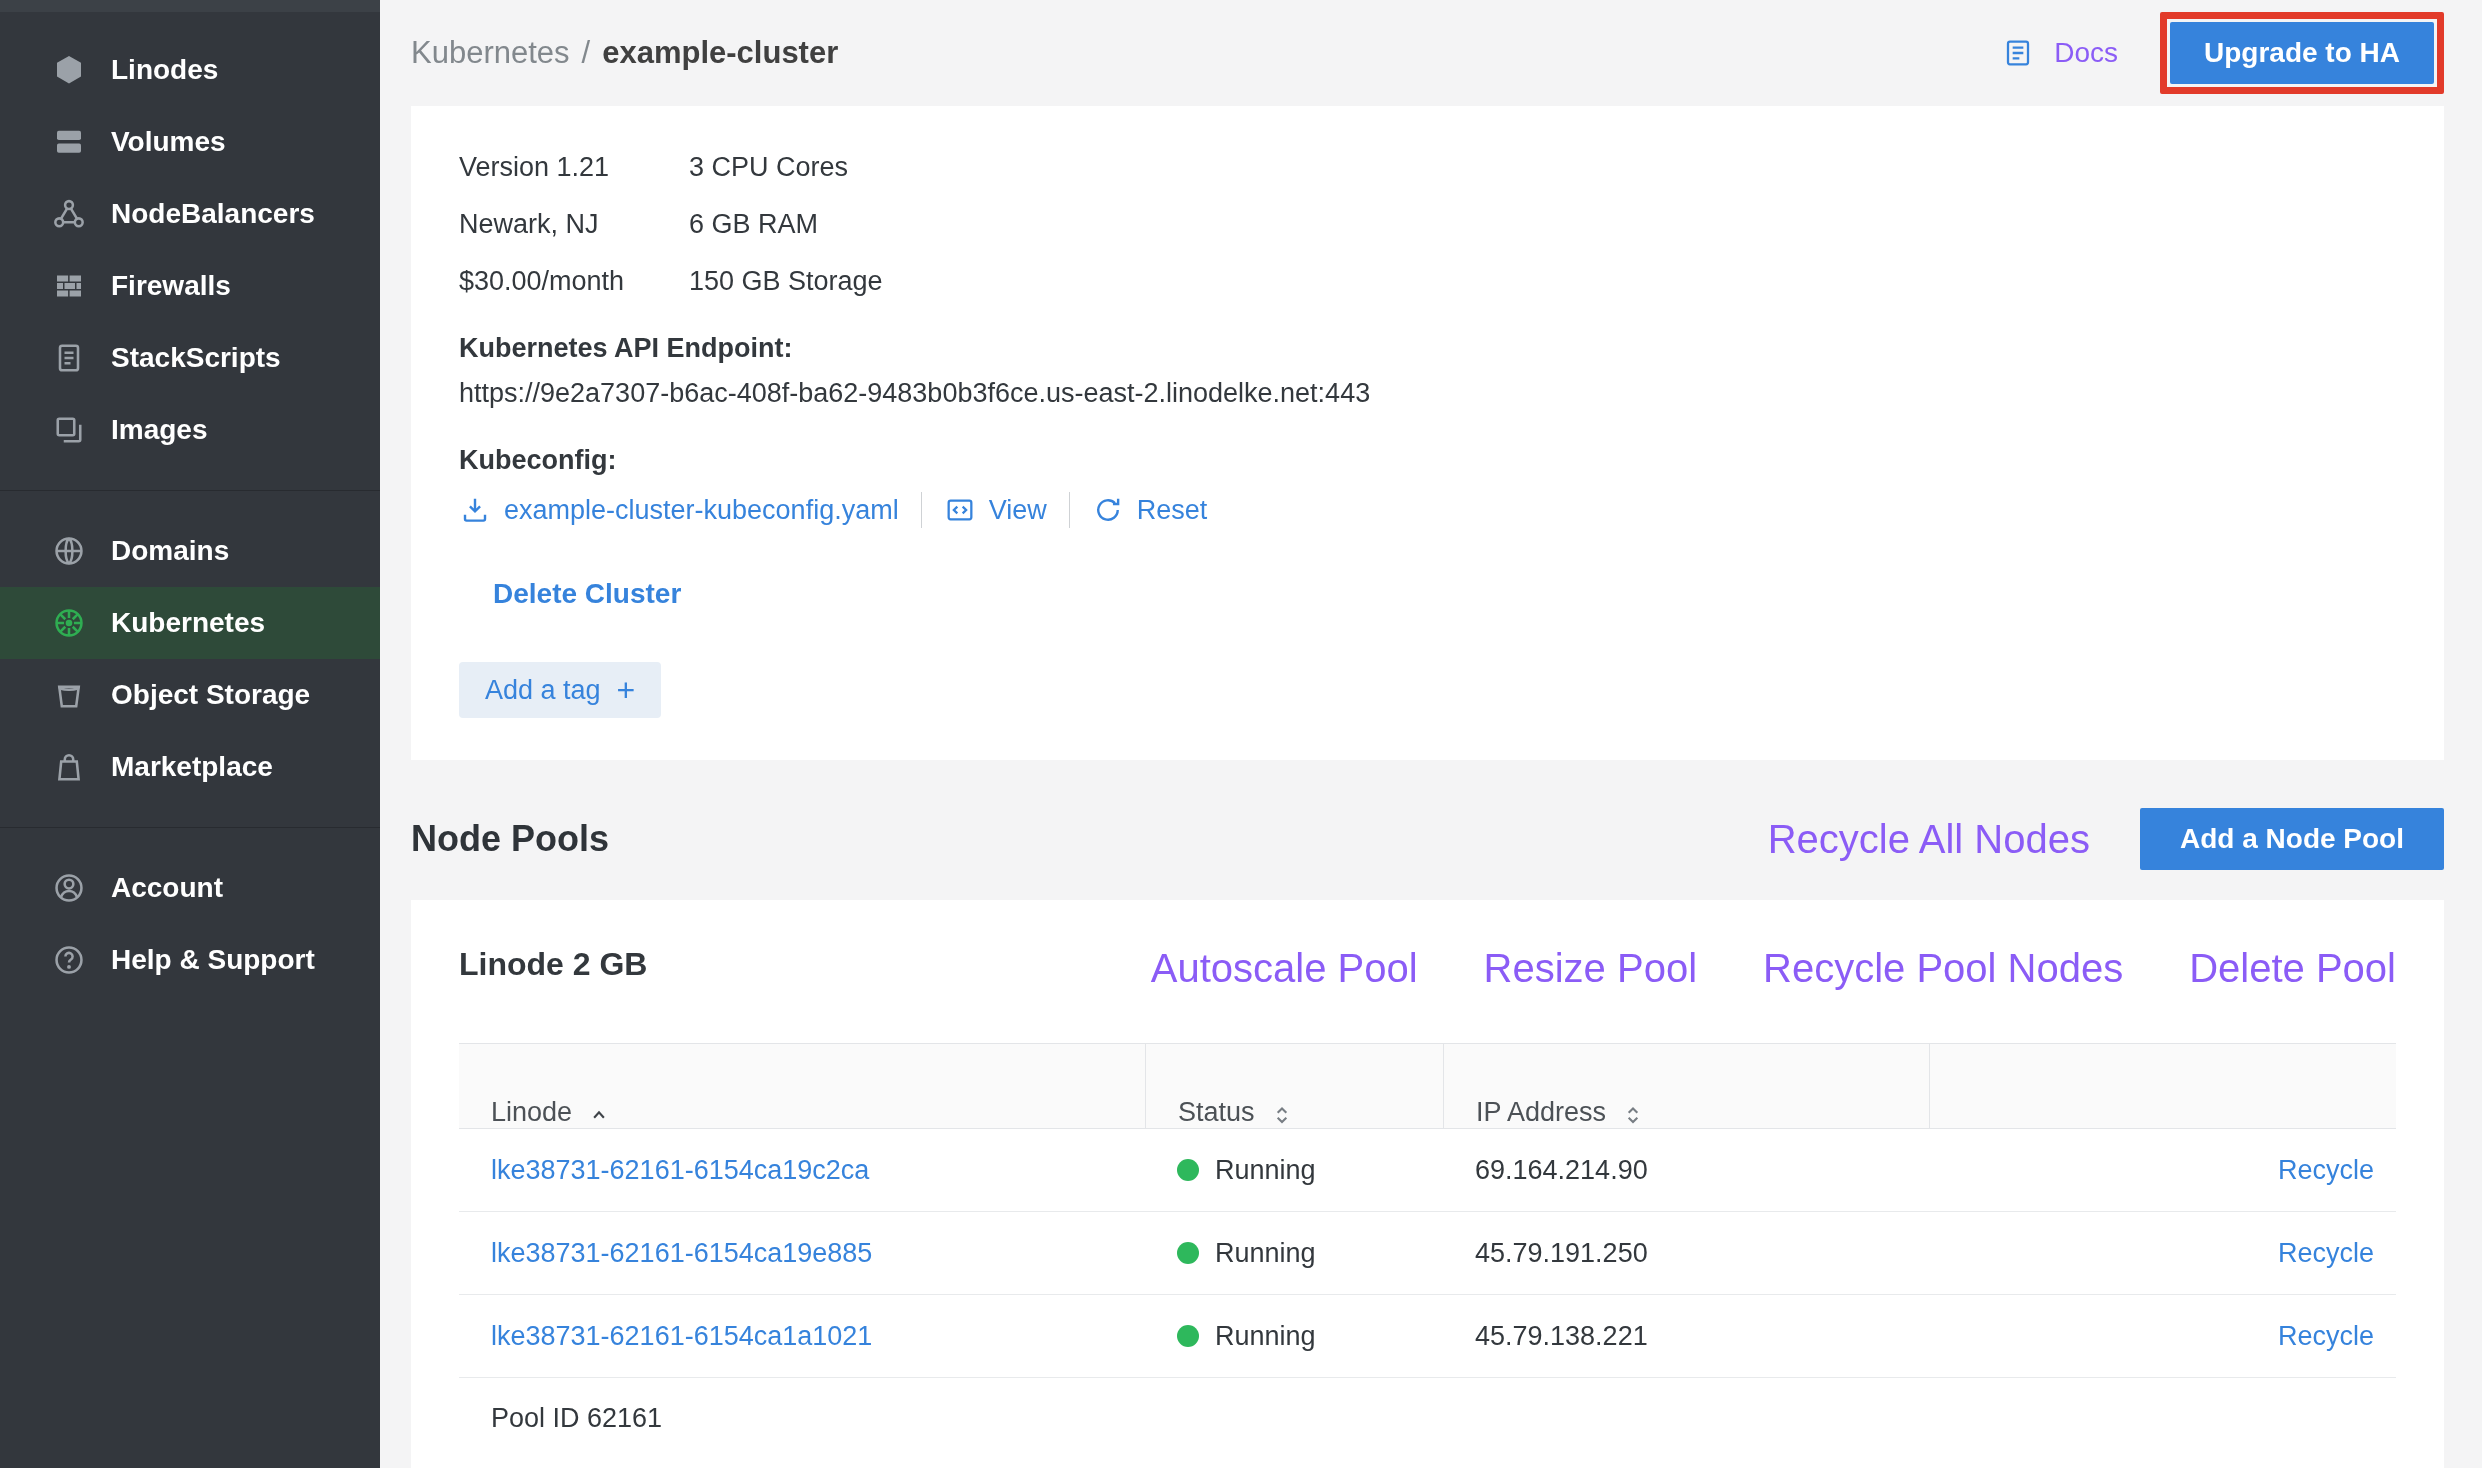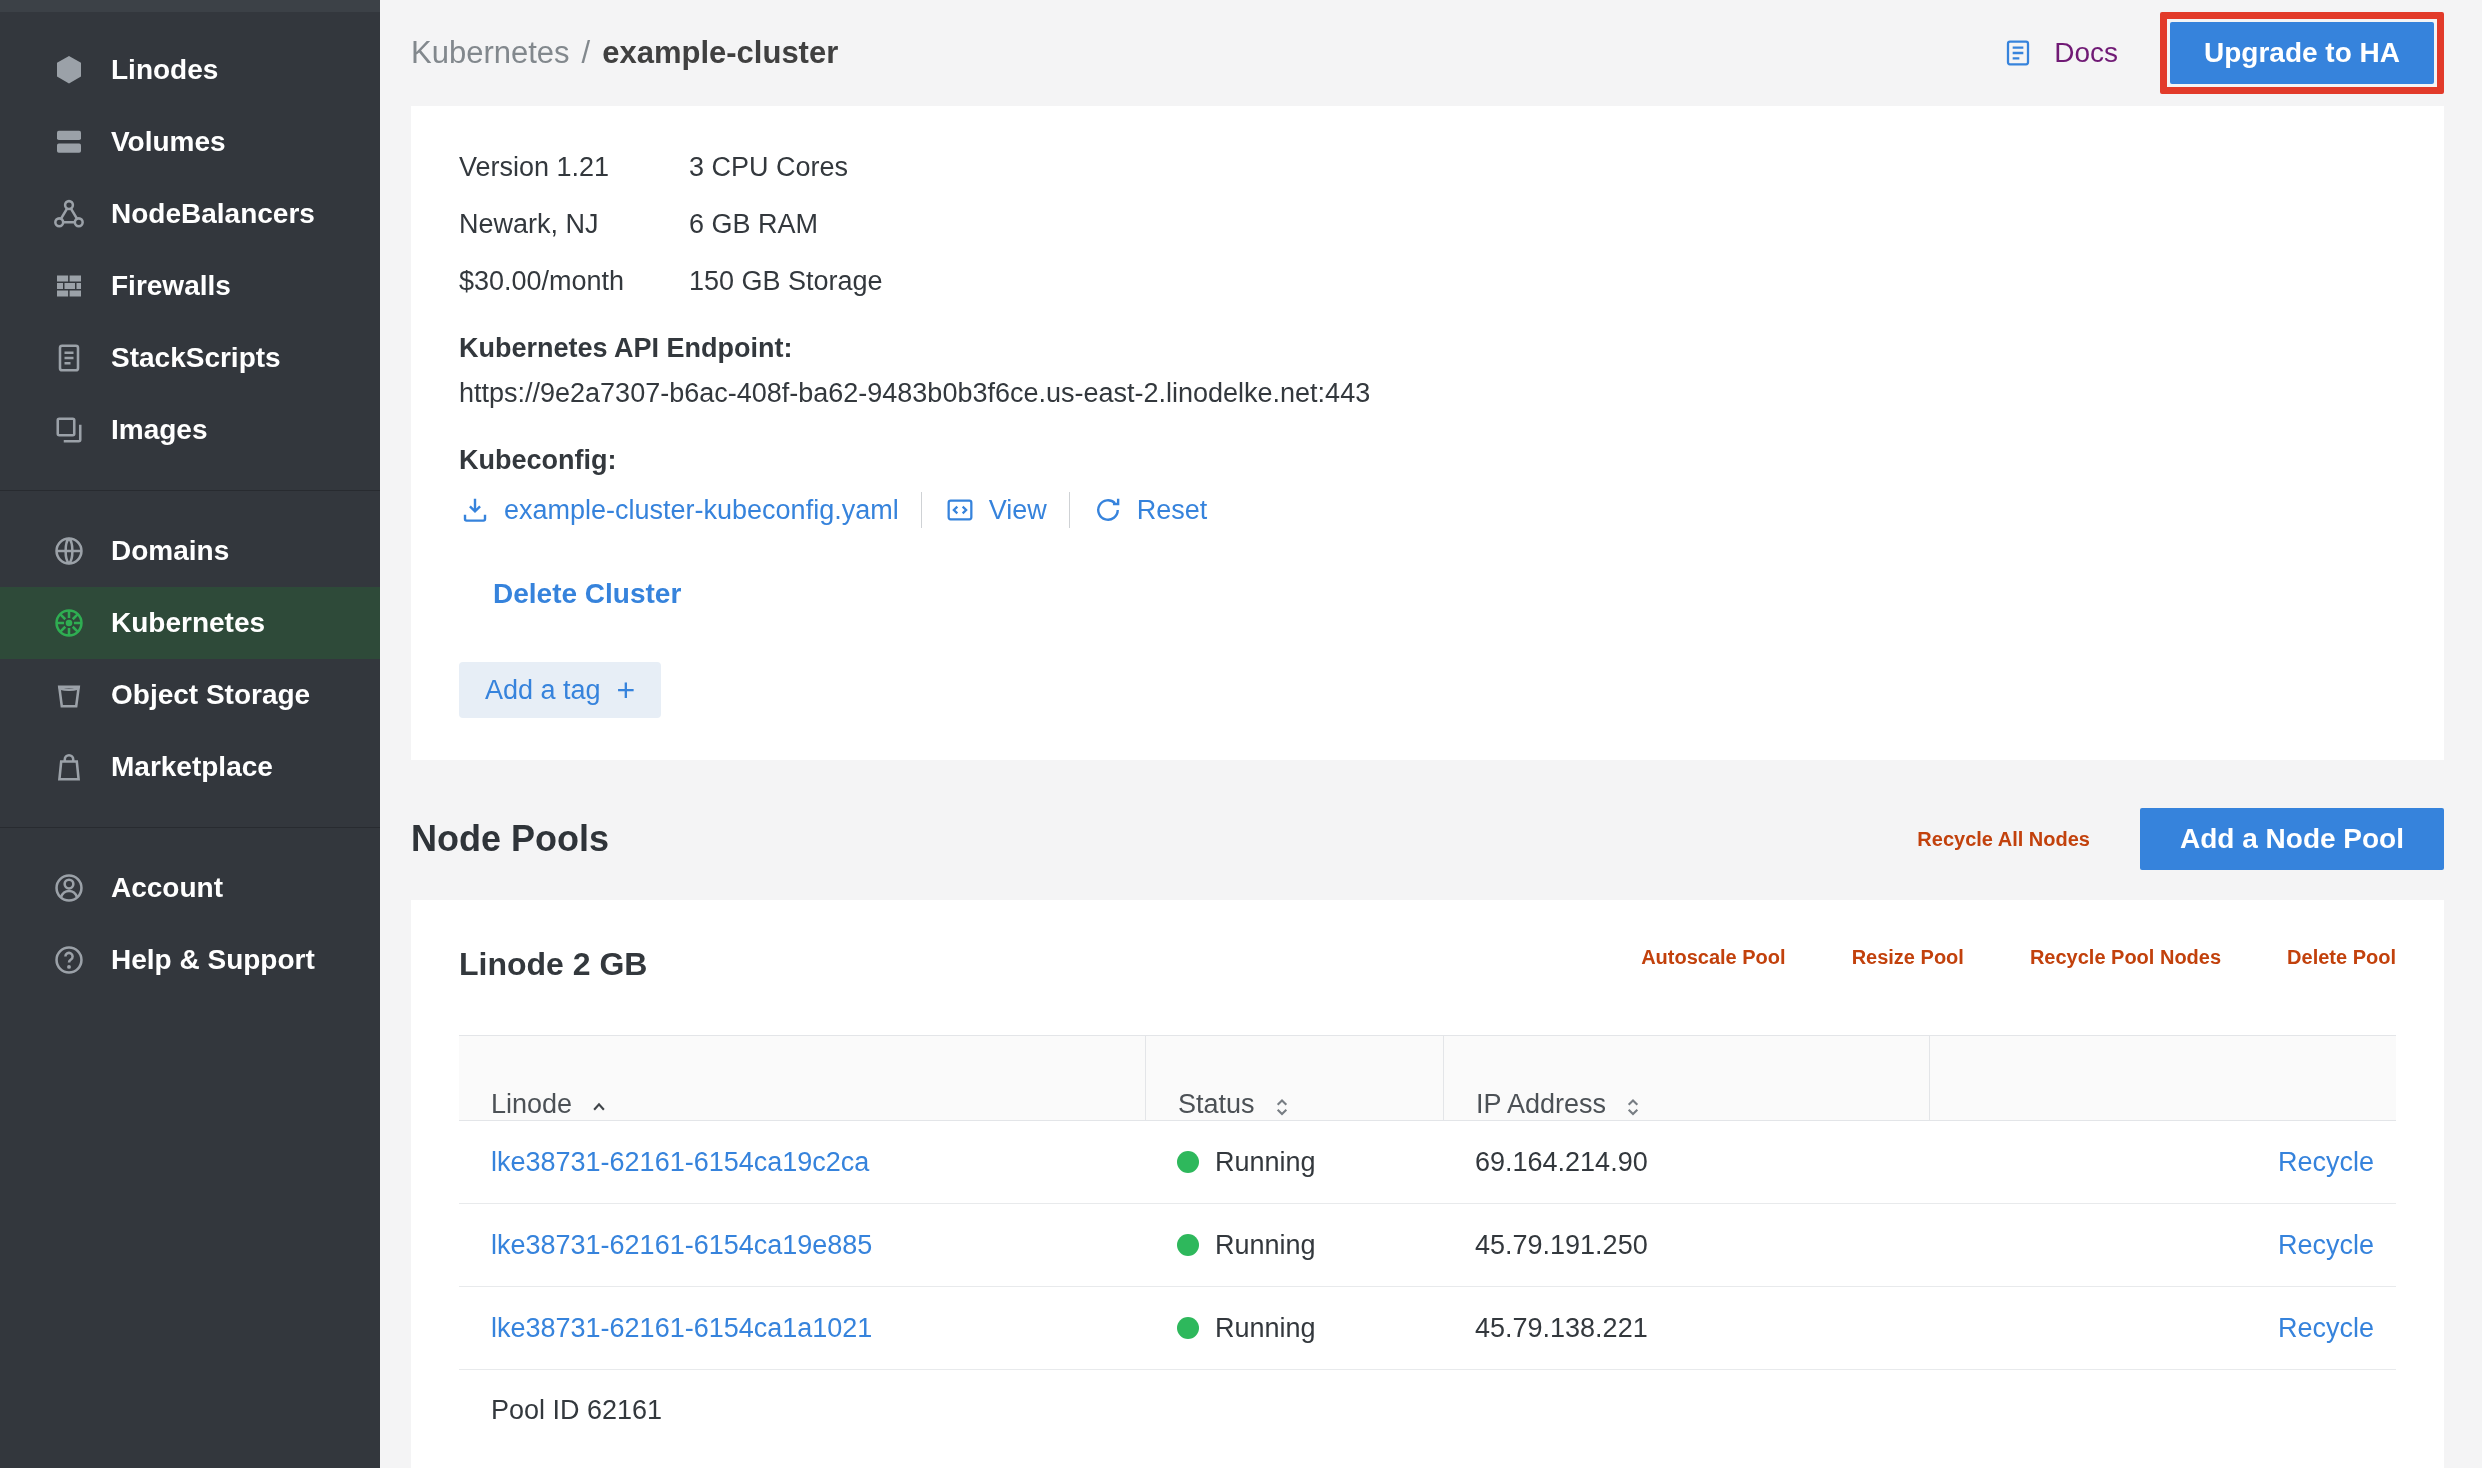--- a/index.html
+++ b/index.html
@@ -20,21 +20,21 @@
   .nav-divider {height:1px; background:#282b30; margin:24px 0;}
 
   
   .main {margin-left:380px; padding:0 38px 0 31px;}
   .page-header {height:106px; display:flex; align-items:center; justify-content:space-between;}
   .breadcrumb {display:flex; align-items:center; gap:12px; font-size:31px;}
   .crumb-link {color:#82888d; cursor:pointer;}
   .crumb-sep {color:#82888d;}
   .crumb-current {color:#404040; font-weight:700;}
   .header-right {display:flex; align-items:center; gap:42px;}
-  .docs-link {display:flex; align-items:flex-start; gap:20px; color:#701a75; font-size:28px; cursor:pointer;}
+  .docs-link {display:flex; align-items:flex-start; gap:20px; color:#8b5cf6; font-size:28px; cursor:pointer;}
   .upgrade-wrap {border:7px solid #e23b2a; padding:3px; border-radius:2px;}
   .upgrade-btn {background:#3683dc; border:0; color:#fff; font-family:"Liberation Sans",sans-serif;
                 font-size:28px; font-weight:600; height:62px; padding:0 34px; border-radius:2px; cursor:pointer;}
 
   .card {background:#ffffff;}
 
   
   .summary-card {padding:46px 48px 42px;}
   .specs {display:flex;}
   .spec-col {display:flex; flex-direction:column; gap:26px; font-size:27px;}
@@ -48,21 +48,21 @@
   .delete-cluster {display:inline-block; margin:50px 0 0 34px; color:#3683dc; font-size:28px; font-weight:700; cursor:pointer;}
   .add-tag {display:flex; align-items:center; gap:16px; width:max-content; margin-top:52px;
             background:#e7eef6; color:#3683dc; border:0; height:56px; padding:0 26px;
             font-family:"Liberation Sans",sans-serif; font-size:27px; border-radius:4px; cursor:pointer;}
   .add-tag .plus {font-size:32px; line-height:1;}
 
   
   .section-header {display:flex; align-items:center; justify-content:space-between; margin:48px 0 30px;}
   .section-title {font-size:36px; font-weight:700; color:#2f3439; margin:0;}
   .section-actions {display:flex; align-items:center; gap:50px;}
-  .link-bold {color:#c2410c; font-size:20px; font-weight:700; cursor:pointer;}
+  .link-bold {color:#8b5cf6; font-size:40px; font-weight:400; cursor:pointer;}
   .add-pool-btn {background:#3683dc; color:#fff; border:0; height:62px; padding:0 40px;
                  font-family:"Liberation Sans",sans-serif; font-size:28px; font-weight:600;
                  border-radius:2px; cursor:pointer;}
 
   
   .pool-card {padding:46px 48px 40px; min-height:420px;}
   .pool-header {display:flex; justify-content:space-between; margin-bottom:52px;}
   .pool-title {font-size:32px; font-weight:700; margin:0;}
   .pool-actions {display:flex; gap:66px;}
 

